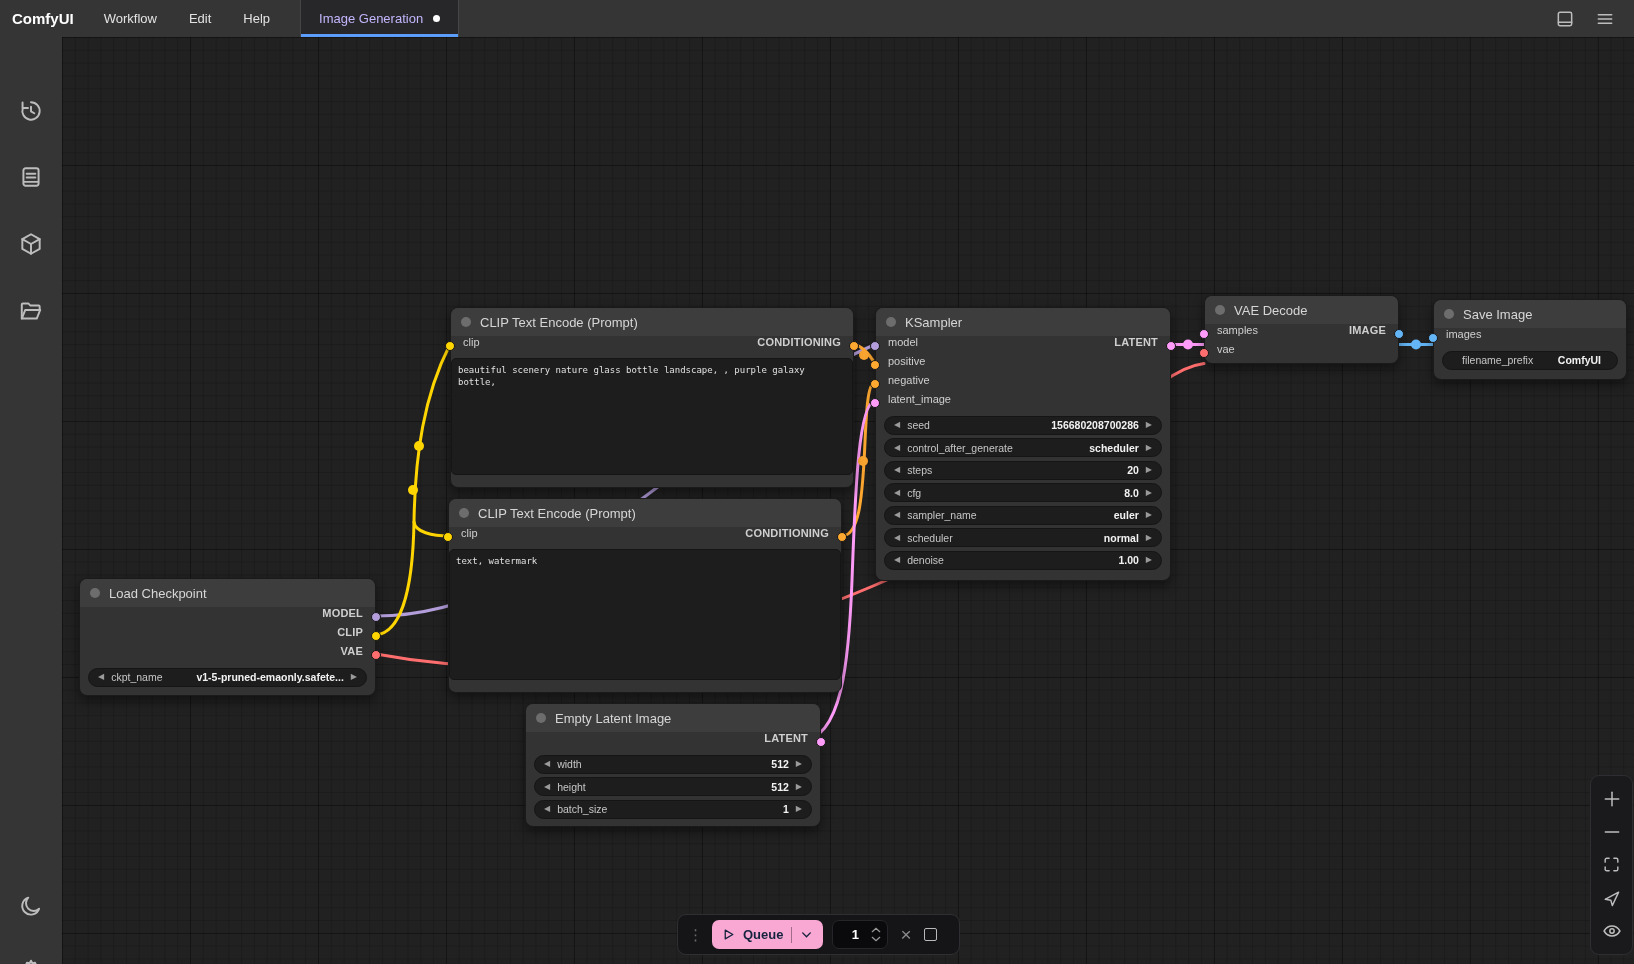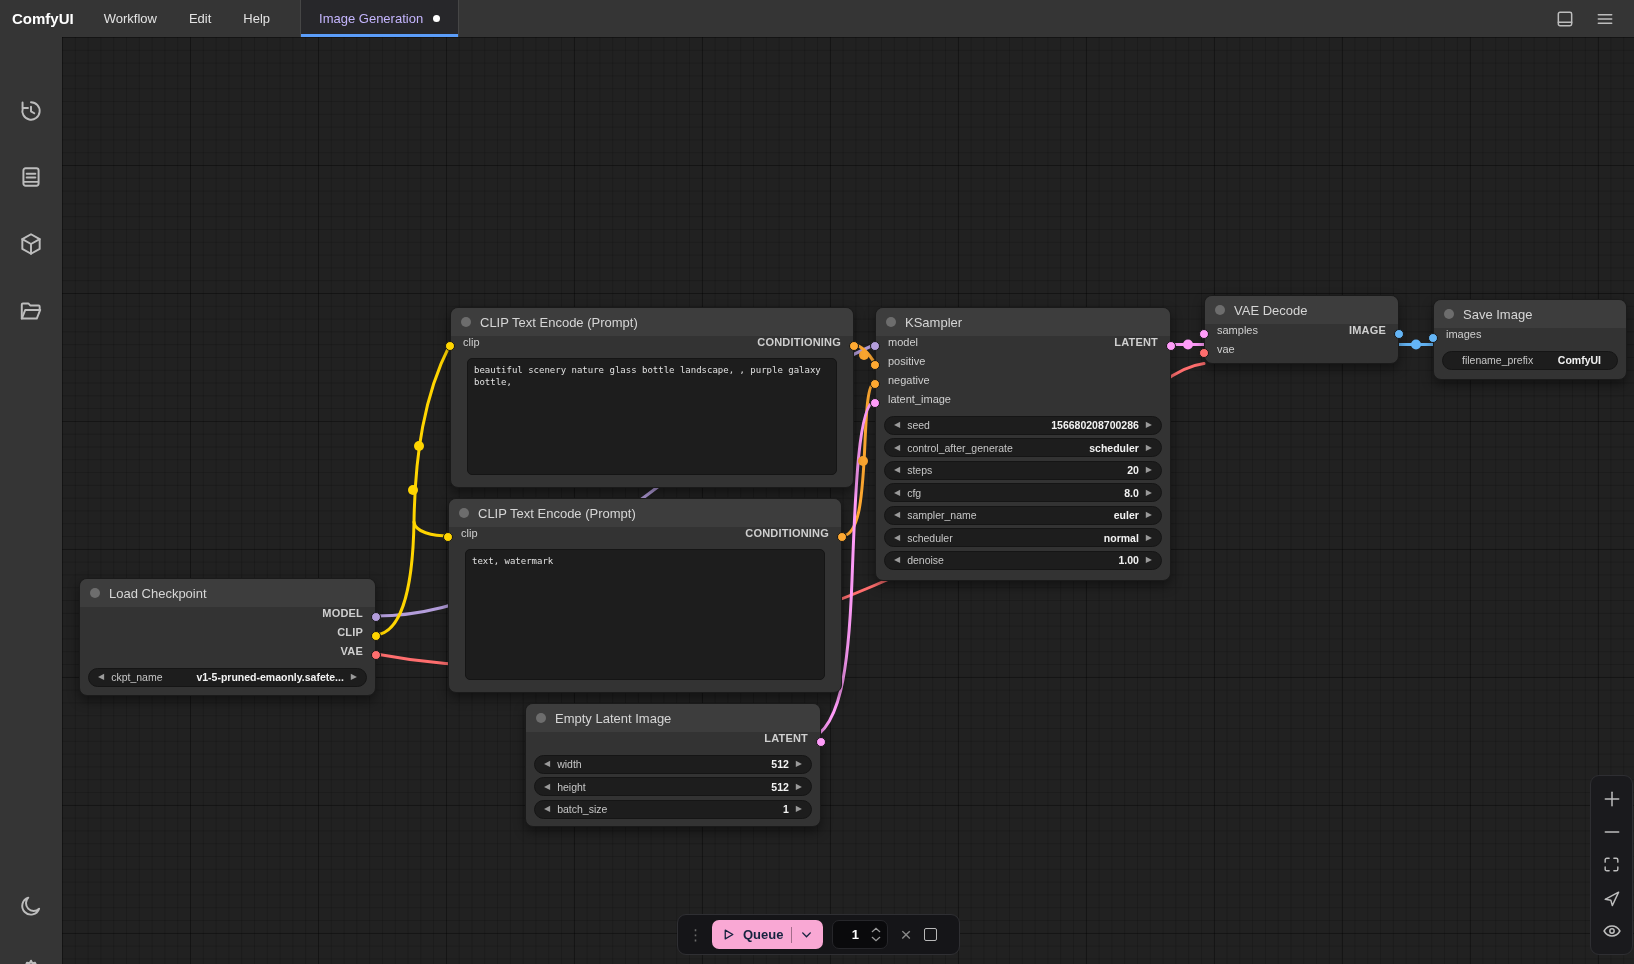--- a/index.html
+++ b/index.html
@@ -46,21 +46,21 @@
   .row .out-label { font-size:11px; font-weight:700; color:#cfcfcf; margin-left:auto; letter-spacing:.2px; }
   .pdot { position:absolute; width:10px; height:10px; border-radius:50%; top:50%; transform:translateY(-50%);
     border:1px solid #161616; }
   .pdot.in { left:-6px; } .pdot.out { right:-6px; }
   .widget { height:19px; margin:3.5px 8px 0 8px; background:#1d1d1d; border:1px solid #151515; border-radius:10px;
     display:flex; align-items:center; padding:0 9px; font-size:10.5px; }
   .widget .arr { font-size:8px; color:#9a9a9a; line-height:1; }
   .widget .wlabel { margin-left:7px; color:#c6c6c6; flex:1; white-space:nowrap; overflow:hidden; }
   .widget .wvalue { margin:0 7px; color:#f2f2f2; font-weight:700; white-space:nowrap; }
   .widget.noarrow .wlabel { margin-left:10px; }
-  .prompt-box { margin:3px 16px; background:#1d1d1d; border:1px solid #151515; border-radius:5px;
+  .prompt-box { margin:3px 0; background:#1d1d1d; border:1px solid #151515; border-radius:5px;
     font-family:"DejaVu Sans Mono", monospace; font-size:9px; color:#e0e0e0; padding:5px 6px; overflow:hidden;
     line-height:1.35; white-space:pre-wrap; }
 
   
   .queue-bar { position:absolute; left:677px; top:914px; width:283px; height:41px; background:#151518;
     border:1px solid #2f2f33; border-radius:9px; display:flex; align-items:center; padding:0 10px; gap:9px; z-index:40; }
   .drag { color:#6a6a6a; font-size:15px; letter-spacing:0; line-height:1; }
   .queue-btn { height:29px; border-radius:7px; display:flex; align-items:center; padding:0 10px; gap:8px;
     color:#16233f; font-size:13px; font-weight:700; }
   .qsep { width:1px; height:16px; background:rgba(0,0,0,.35); }

